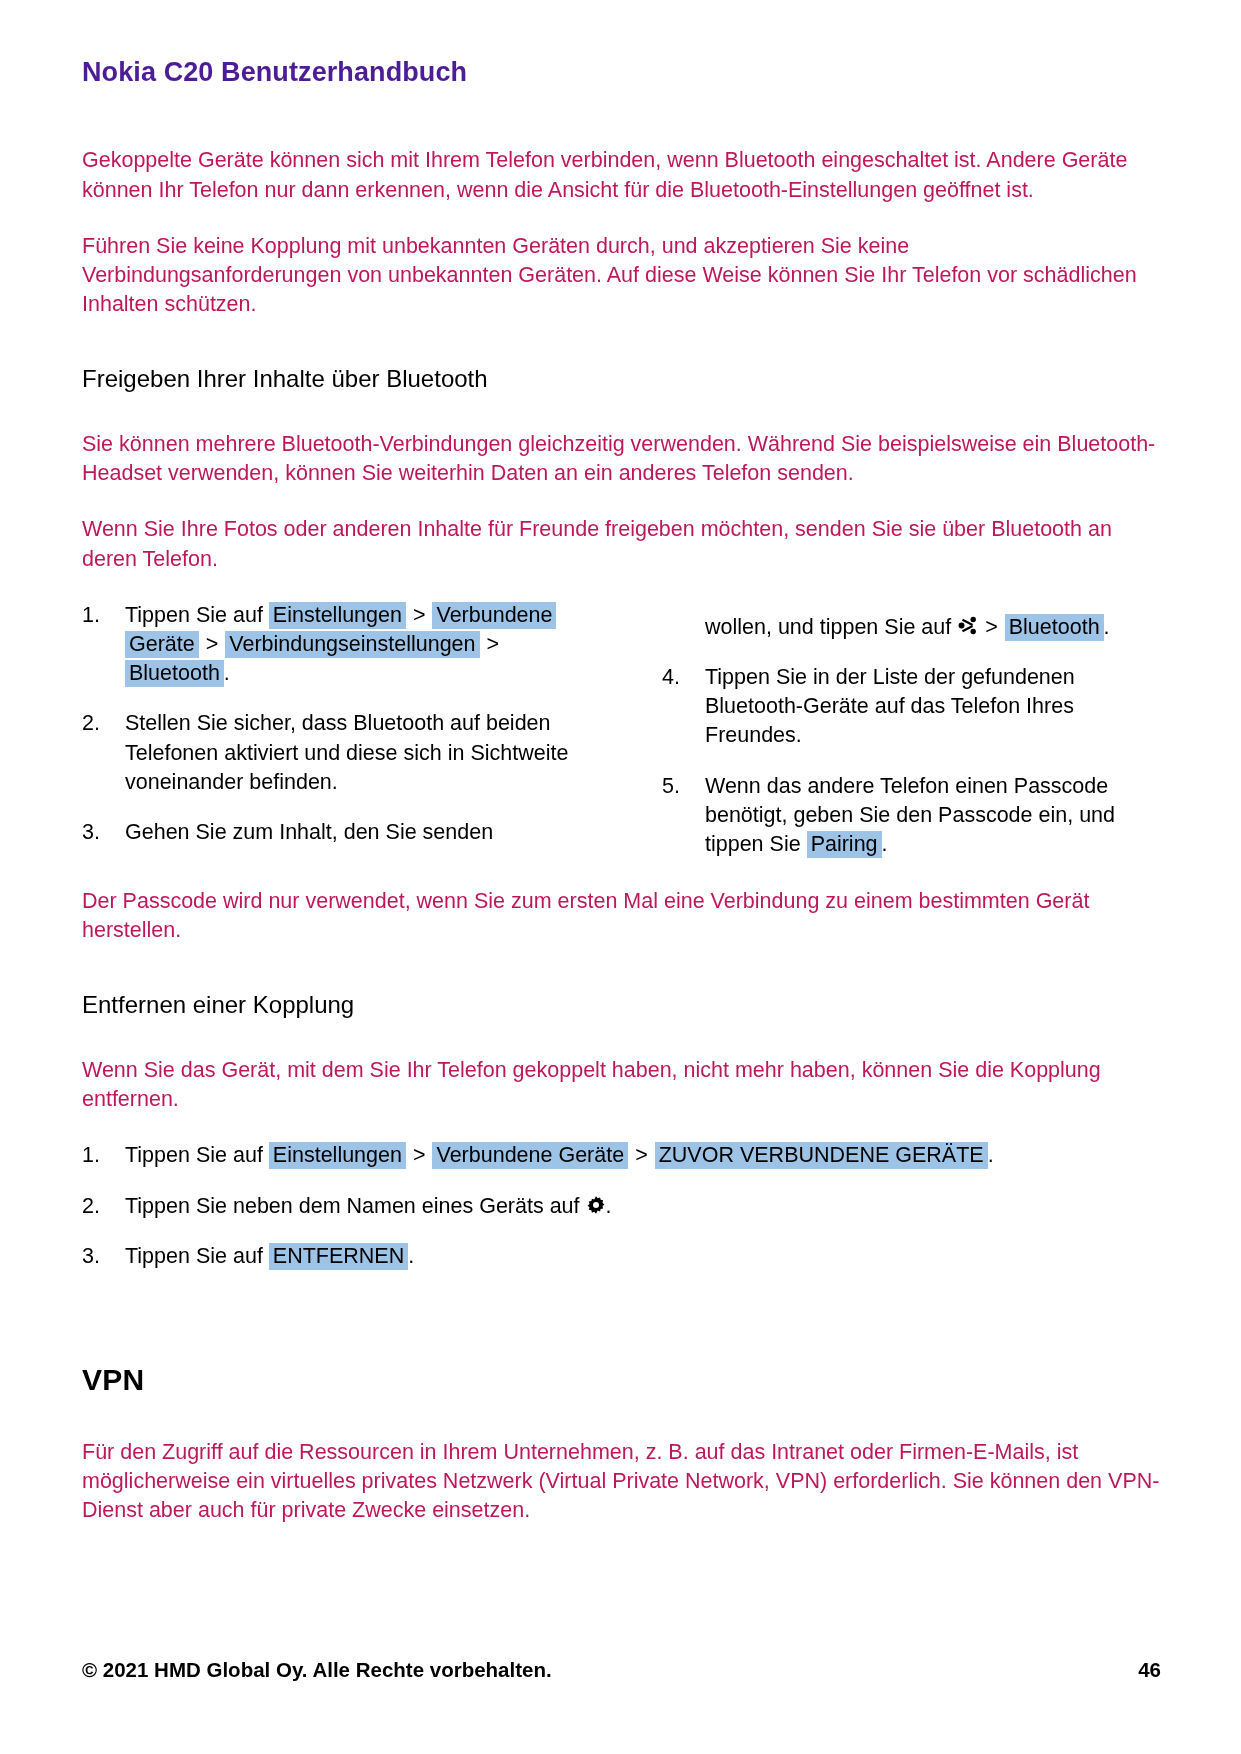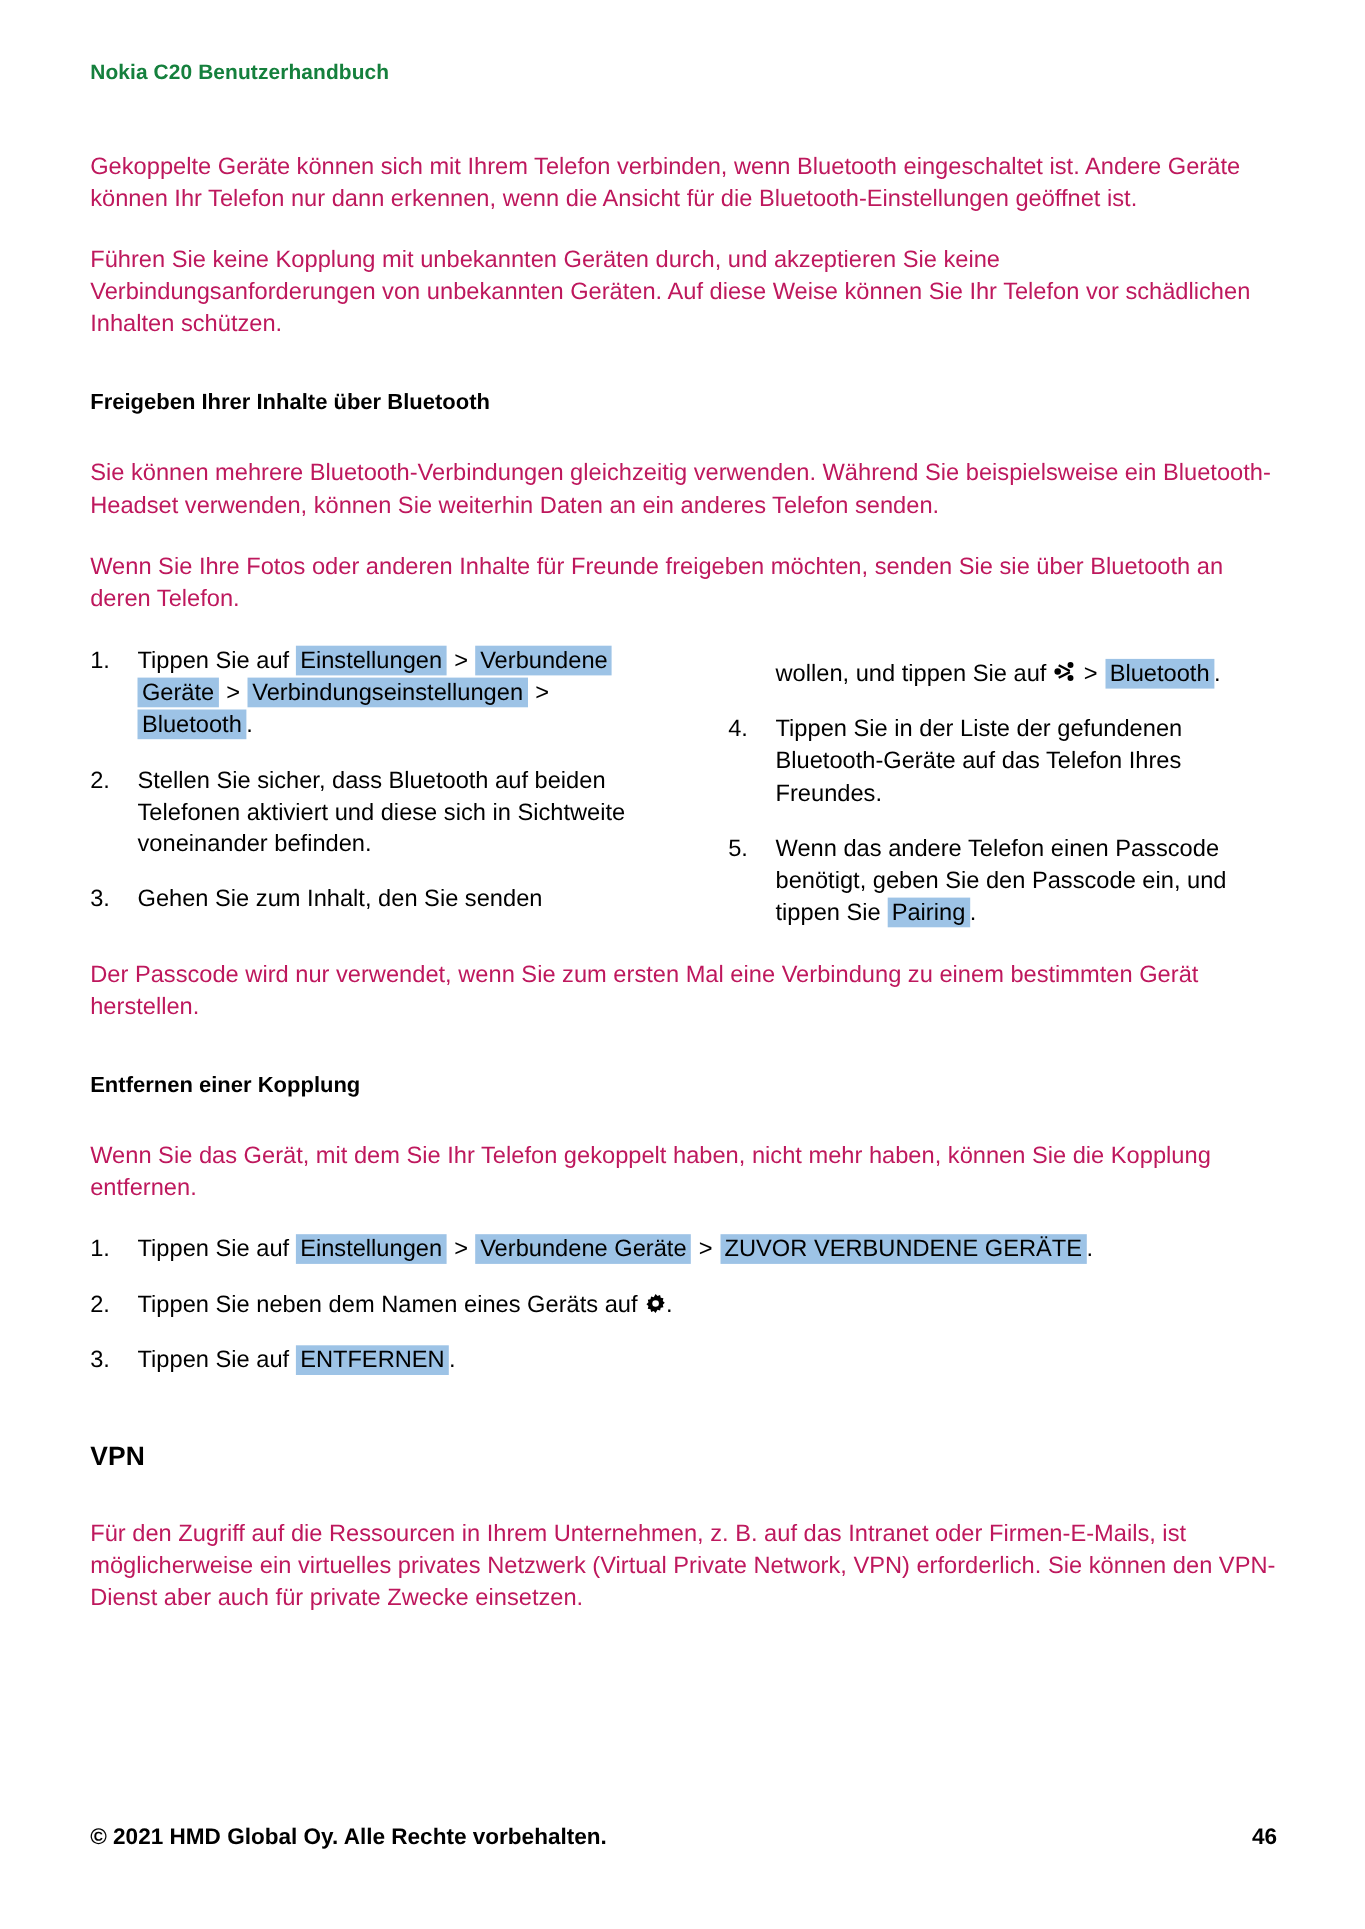--- a/index.html
+++ b/index.html
@@ -20,51 +20,51 @@
     position: absolute;
     left: 0; top: 0;
     width: 1241px;
     height: 1754px;
     box-sizing: border-box;
     padding: 56px 80px 0 82px;
   }
 
   
   .doc-header {
-    font-size: 19px;
+    font-size: 27px;
     font-weight: 700;
     letter-spacing: 0.1px;
-    color: #15803d;
+    color: #4c1d95;
     margin: 0 0 58px 0;
     line-height: 1.2;
   }
 
   
   .para {
     font-size: 21.5px;
     line-height: 1.355;
     margin: 0 0 27px 0;
     max-width: 1080px;
     color: #be185d;
   }
 
   .spacer-lg { height: 36px; }
 
   
   .h-sub {
-    font-size: 20px;
-    font-weight: 700;
+    font-size: 24px;
+    font-weight: 400;
     line-height: 1.3;
     margin: 44px 0 36px 0;
   }
   .h-main {
-    font-size: 24px;
+    font-size: 30px;
     font-weight: 700;
     line-height: 1.2;
-    margin: 60px 0 40px 0;
+    margin: 91px 0 40px 0;
     letter-spacing: 0.2px;
   }
 
   
   .hl {
     background: #9dc3e6;
     padding: 1px 4px 2px 4px;
     box-decoration-break: clone;
     -webkit-box-decoration-break: clone;
     white-space: normal;

